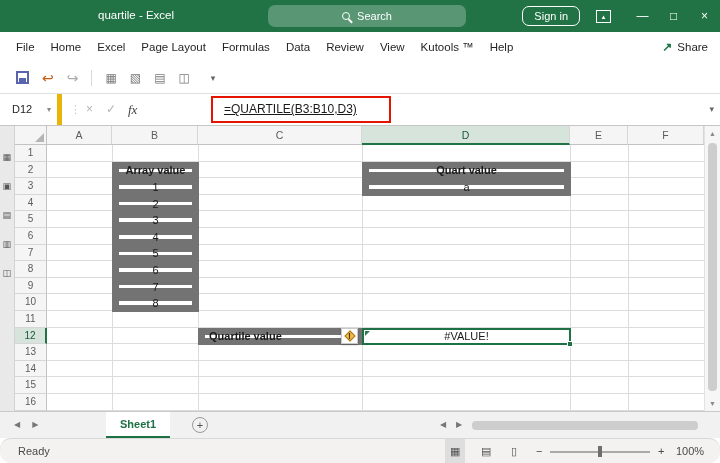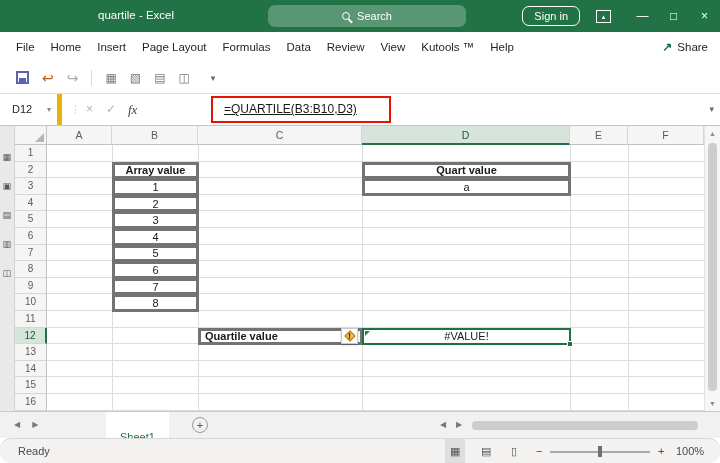--- a/index.html
+++ b/index.html
@@ -52,41 +52,41 @@
   
   .sheet { position:absolute; left:15px; top:126px; width:704px; height:285px; background:#fff; overflow:hidden; }
   .corner { position:absolute; left:0; top:0; width:32px; height:19px; background:#f5f5f5; border-right:1px solid #c3c3c3; border-bottom:1px solid #c3c3c3; cursor:pointer; }
   .corner::after { content:''; position:absolute; right:2px; bottom:2px; border-style:solid; border-width:0 0 9px 9px; border-color:transparent transparent #b5b5b5 transparent; }
   .colhdr { position:absolute; top:0; height:19px; background:#f5f5f5; border-right:1px solid #d6d6d6; border-bottom:1px solid #c3c3c3; text-align:center; font-size:10.5px; color:#5c5c5c; line-height:18px; cursor:pointer; }
   .colhdr.sel { background:#d7e4dc; border-bottom:2px solid #217346; color:#17573a; }
   .rowhdr { position:absolute; left:0; width:32px; height:16.6px; background:#f5f5f5; border-right:1px solid #c3c3c3; border-bottom:1px solid #d6d6d6; text-align:center; font-size:10px; color:#5c5c5c; line-height:16px; cursor:pointer; }
   .rowhdr.sel { background:#d7e4dc; border-right:2px solid #217346; color:#17573a; }
   .gridlines { position:absolute; left:32px; top:19px; width:672px; height:266px; background:repeating-linear-gradient(to bottom, transparent 0, transparent 15.6px, #dcdcdc 15.6px, #dcdcdc 16.6px); cursor:cell; }
   .vline { position:absolute; top:19px; height:266px; width:1px; background:#dcdcdc; pointer-events:none; }
-  .tcell { position:absolute; border:3px solid #737373; background:#fff; font-size:11px; color:#1a1a1a; display:flex; align-items:center; justify-content:center; cursor:cell; }
+  .tcell { position:absolute; border:7px solid #737373; background:#fff; font-size:11px; color:#1a1a1a; display:flex; align-items:center; justify-content:center; cursor:cell; }
   .tcell.b { font-weight:bold; }
   .tcell.l { justify-content:flex-start; padding-left:4px; }
   .sel-cell { border:2px solid #1e7145; }
   .fillhandle { position:absolute; left:552px; top:215.2px; width:6px; height:6px; background:#1e7145; border:1px solid #fff; cursor:crosshair; }
   .err-tri { position:absolute; left:350px; top:204.6px; width:0; height:0; border-top:5px solid #2e7d4f; border-right:5px solid transparent; pointer-events:none; }
   .err-btn { position:absolute; left:326px; top:202px; width:17px; height:16px; background:#fff; border:1px solid #c9c9c9; box-shadow:0 1px 2px rgba(0,0,0,.25); cursor:pointer; }
   .err-diamond { position:absolute; left:3.5px; top:3px; width:8px; height:8px; background:#f3bc45; border:1px solid #a97b1f; transform:rotate(45deg); }
   .err-excl { position:absolute; left:0; right:0; top:2px; text-align:center; font-size:9px; font-weight:bold; color:#4a3000; line-height:11px; }
 
   
   .vscroll { position:absolute; left:704px; top:126px; width:16px; height:285px; background:#f6f6f6; border-left:1px solid #e2e2e2; }
   .vs-up { position:absolute; top:4px; left:0; width:100%; text-align:center; font-size:7px; color:#8a8a8a; cursor:pointer; }
   .vs-dn { position:absolute; bottom:4px; left:0; width:100%; text-align:center; font-size:7px; color:#8a8a8a; cursor:pointer; }
   .vs-thumb { position:absolute; left:3px; top:17px; width:9px; height:248px; background:#cdcdcd; border-radius:4px; cursor:grab; }
 
   
   .tabbar { position:absolute; left:0; top:411px; width:720px; height:27px; background:#f1f1f1; border-top:1px solid #c9c9c9; }
   .tab-nav { position:absolute; left:14px; top:0; line-height:26px; font-size:8px; color:#777; display:flex; gap:12px; }
   .tab-nav span { cursor:pointer; }
-  .sheet-tab { position:absolute; left:106px; top:0; height:26px; background:#fff; color:#1e7145; font-weight:normal; font-size:11px; line-height:24px; padding:13px 14px; border-bottom:2px solid #1e7145; cursor:pointer; }
+  .sheet-tab { position:absolute; left:106px; top:0; height:26px; background:#fff; color:#1e7145; font-weight:bold; font-size:11px; line-height:24px; padding:0 14px; border-bottom:2px solid #1e7145; cursor:pointer; }
   .add-sheet { position:absolute; left:192px; top:5px; width:16px; height:16px; border:1px solid #9a9a9a; border-radius:50%; text-align:center; line-height:14px; font-size:11px; color:#555; cursor:pointer; }
   .hs-left { position:absolute; left:440px; top:0; line-height:26px; font-size:8px; color:#777; cursor:pointer; }
   .hs-right { position:absolute; left:456px; top:0; line-height:26px; font-size:8px; color:#777; cursor:pointer; }
   .hs-thumb { position:absolute; left:472px; top:9px; width:226px; height:9px; background:#cdcdcd; border-radius:4px; cursor:grab; }
 
   
   .statusbar { position:absolute; left:0; top:438px; width:720px; height:25px; background:#f3f2f1; border-top:1px solid #d8d8d8; font-size:11px; color:#4a4a4a;border-radius:11px; }
   .sb-ready { position:absolute; left:18px; line-height:24px; }
   .sb-view { position:absolute; top:0; line-height:24px; font-size:11px; color:#555; padding:0 5px; cursor:pointer; }
   .sb-view.active { background:#dedede; }
@@ -112,21 +112,21 @@
       <div class="ribbon-opts"><span>▴</span></div>
       <div class="win-btn">—</div>
       <div class="win-btn">□</div>
       <div class="win-btn">×</div>
     </div>
   </div>
 
   <div class="menubar">
     <span class="menu-item">File</span>
     <span class="menu-item">Home</span>
-    <span class="menu-item">Insert</span>
+    <span class="menu-item">Excel</span>
     <span class="menu-item">Page Layout</span>
     <span class="menu-item">Formulas</span>
     <span class="menu-item">Data</span>
     <span class="menu-item">Review</span>
     <span class="menu-item">View</span>
     <span class="menu-item">Kutools ™</span>
     <span class="menu-item">Help</span>
     <div class="share-btn">
       <span class="share-ic">↗</span>
       <span>Share</span>

